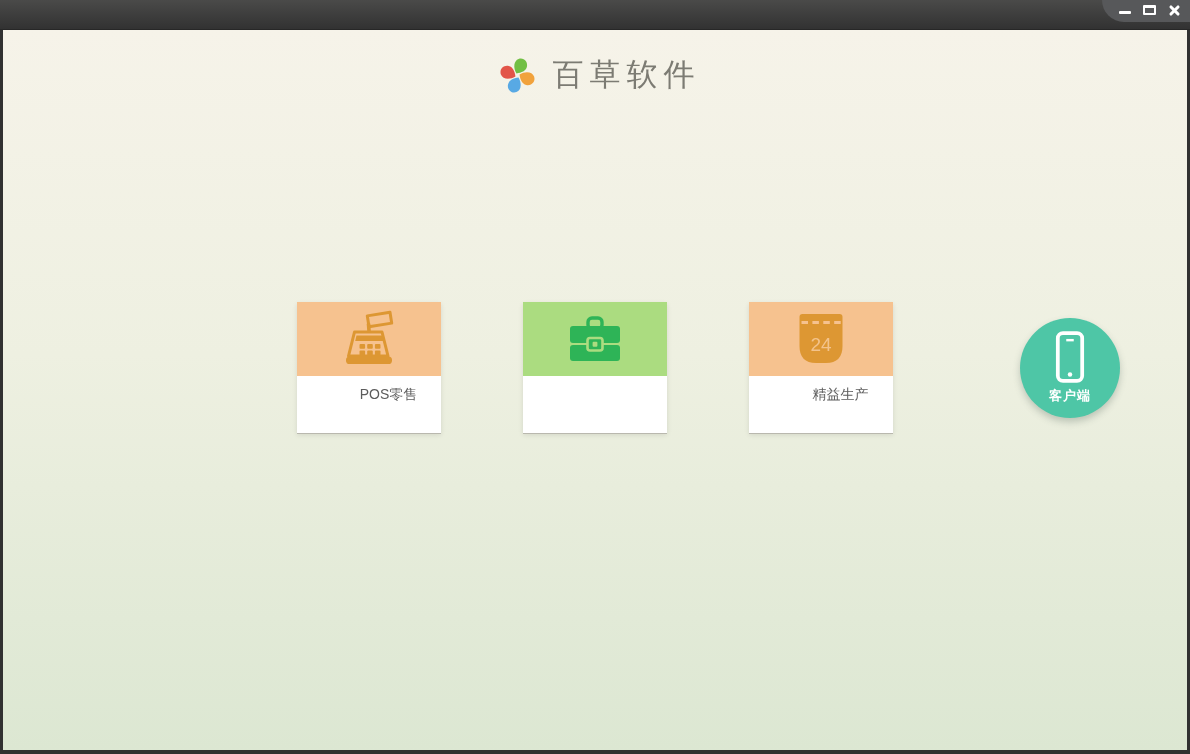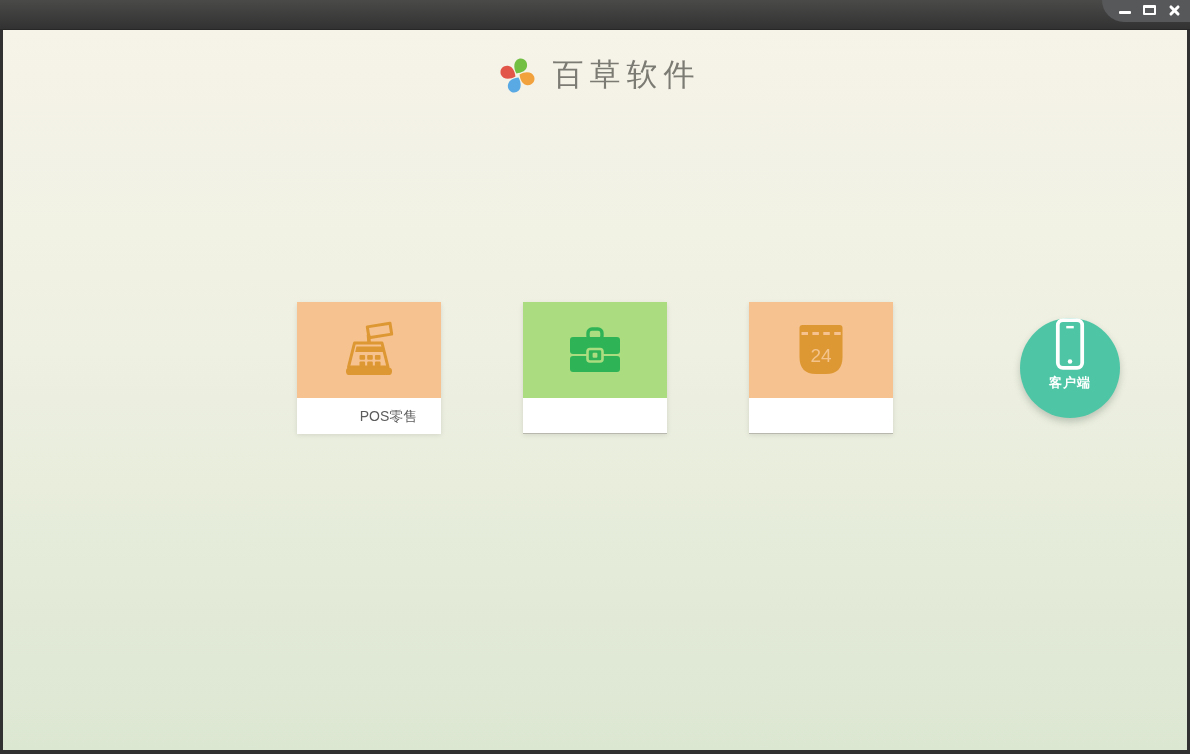--- a/index.html
+++ b/index.html
@@ -52,36 +52,36 @@
   .brand-name {
     font-family:"DejaVu Serif", serif;
     font-size:31px; color:#7c7b73; letter-spacing:6px;
   }
   
   .card {
     position:absolute; top:272px; width:144px; height:131px;
     background:#fff; cursor:pointer;
     box-shadow:0 1px 0 #b9b8ae, 0 2px 5px rgba(0,0,0,0.10);
   }
-  .card-top { height:96px; display:flex; align-items:center; justify-content:center; }
+  .card-top { height:74px; display:flex; align-items:center; justify-content:center; }
   .card-top.orange { background:#f6c28f; }
   .card-top.green  { background:#abdc80; }
   .card-label {
     height:36px; line-height:36px; text-align:center;
     font-size:14px; color:#5c5c5c; background:#fff;padding-left:39px;
   }
   .card-pos   { left:294px; }
   .card-trade { left:520px; }
   .card-lean  { left:746px; }
 
   
   .client-circle {
     position:absolute; left:1017px; top:288px; width:100px; height:100px;
     border-radius:50%; background:#4ec6a6; cursor:pointer;
-    display:flex; flex-direction:column; align-items:center; 
+    display:flex; flex-direction:column; align-items:center; justify-content:center;
     box-shadow:0 4px 7px rgba(80,100,90,0.30);
   }
   .client-label { color:#fff; font-size:13px; font-weight:bold; margin-top:3px; letter-spacing:1px; }
 </style>
 </head>
 <body>
 
 <div class="titlebar">
   <div class="control-tab"></div>
   <div class="win-controls">
@@ -145,20 +145,21 @@
   </div>
 
   <div class="card card-lean">
     <div class="card-top orange">
       <svg width="62" height="54" viewBox="0 0 62 54">
         <path d="M12.5 2 H49.5 Q52.5 2 52.5 5 V34 Q52.5 51 36 51 H26 Q9.5 51 9.5 34 V5 Q9.5 2 12.5 2 Z" fill="#dd9733"></path>
         <line x1="11.5" y1="10.5" x2="51" y2="10.5" stroke="#f6c28f" stroke-width="3.2" stroke-dasharray="6.5 4.4"></line>
         <text x="31" y="38.5" text-anchor="middle" font-size="19" fill="#f3c38b" font-family="Liberation Sans, sans-serif">24</text>
       </svg>
     </div>
+    <div class="card-label">精益生产</div>
   </div>
 
   <div class="client-circle">
     <svg width="30" height="53" viewBox="0 0 32 56">
       <rect x="3" y="2" width="26" height="51" rx="5.5" fill="none" stroke="#fff" stroke-width="4"></rect>
       <line x1="12" y1="9.5" x2="20" y2="9.5" stroke="#fff" stroke-width="2.6"></line>
       <circle cx="16" cy="46" r="2.4" fill="#fff"></circle>
     </svg>
     <div class="client-label">客户端</div>
   </div>

